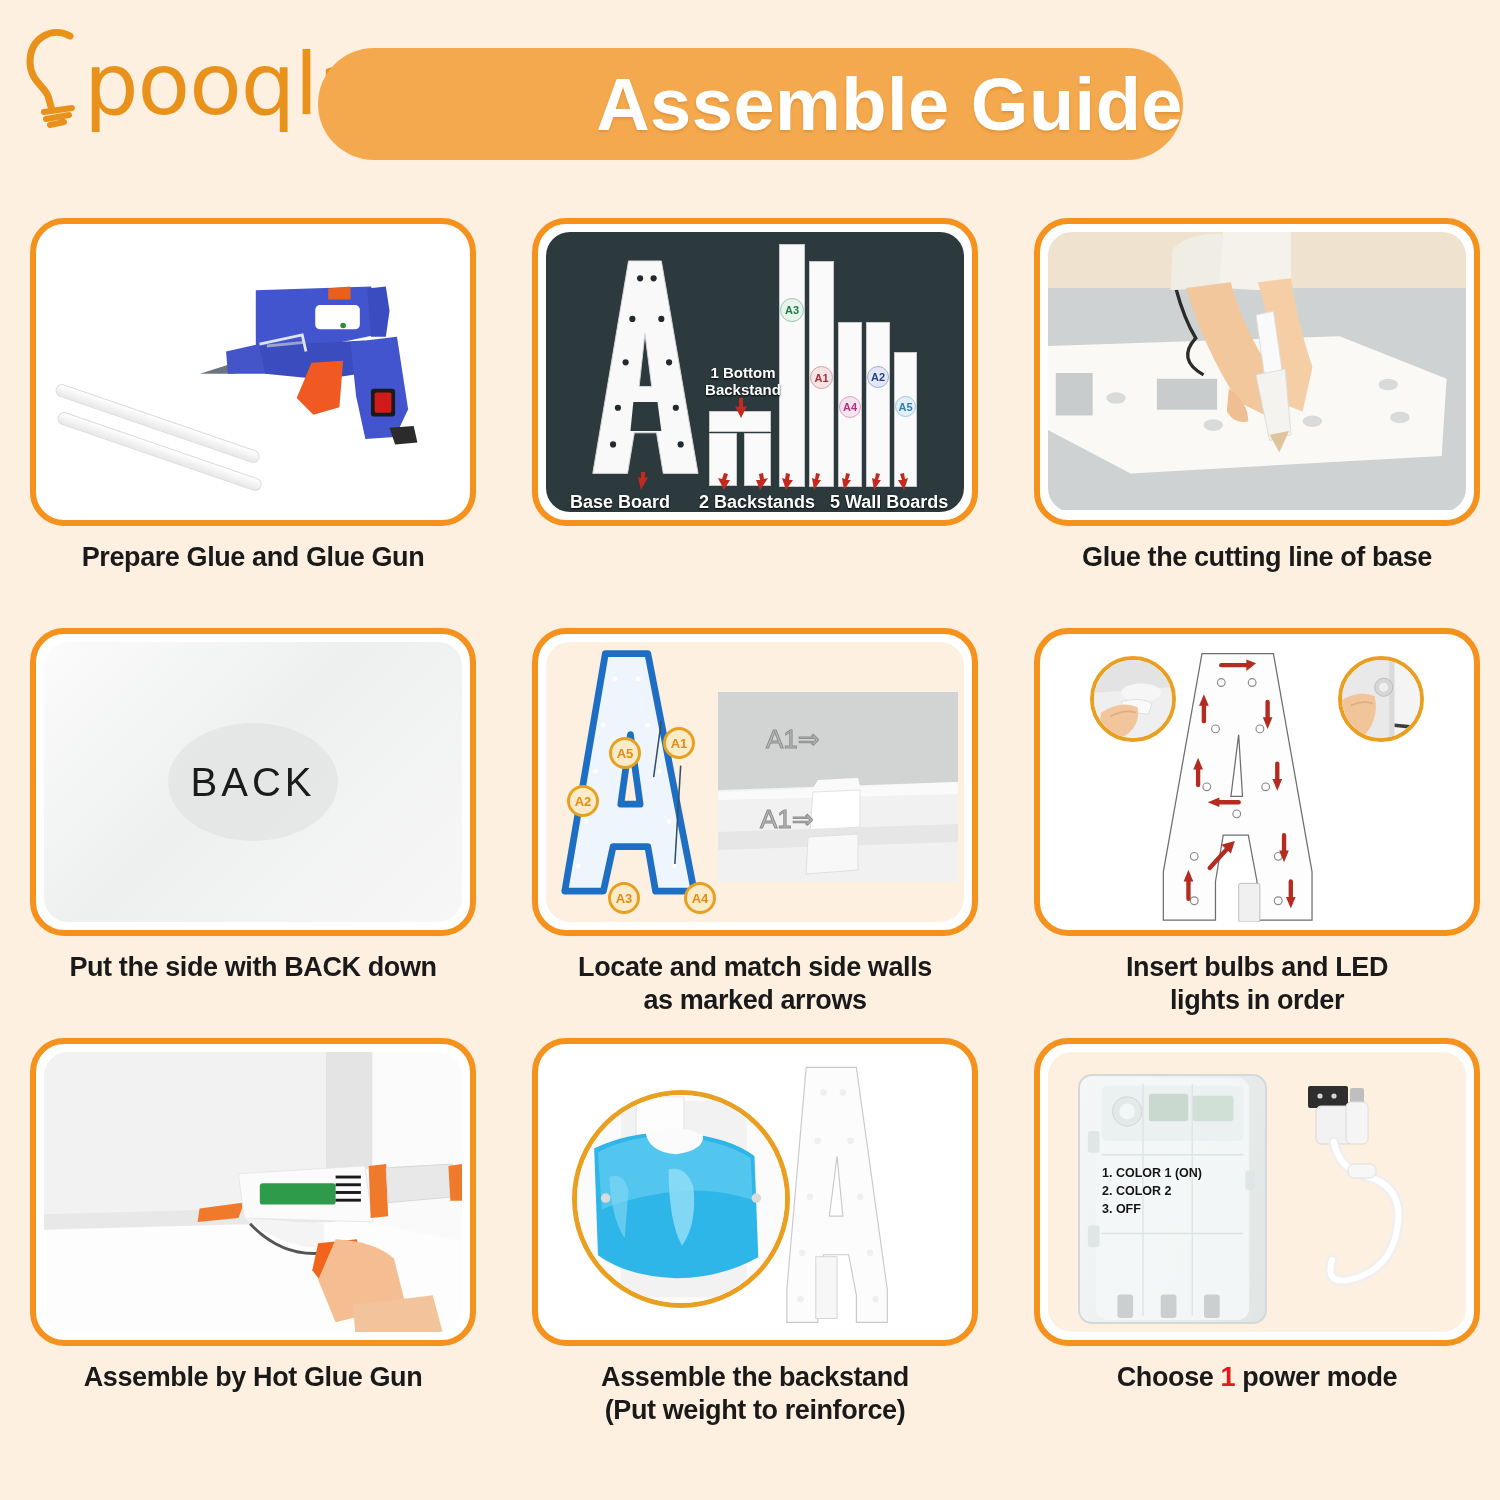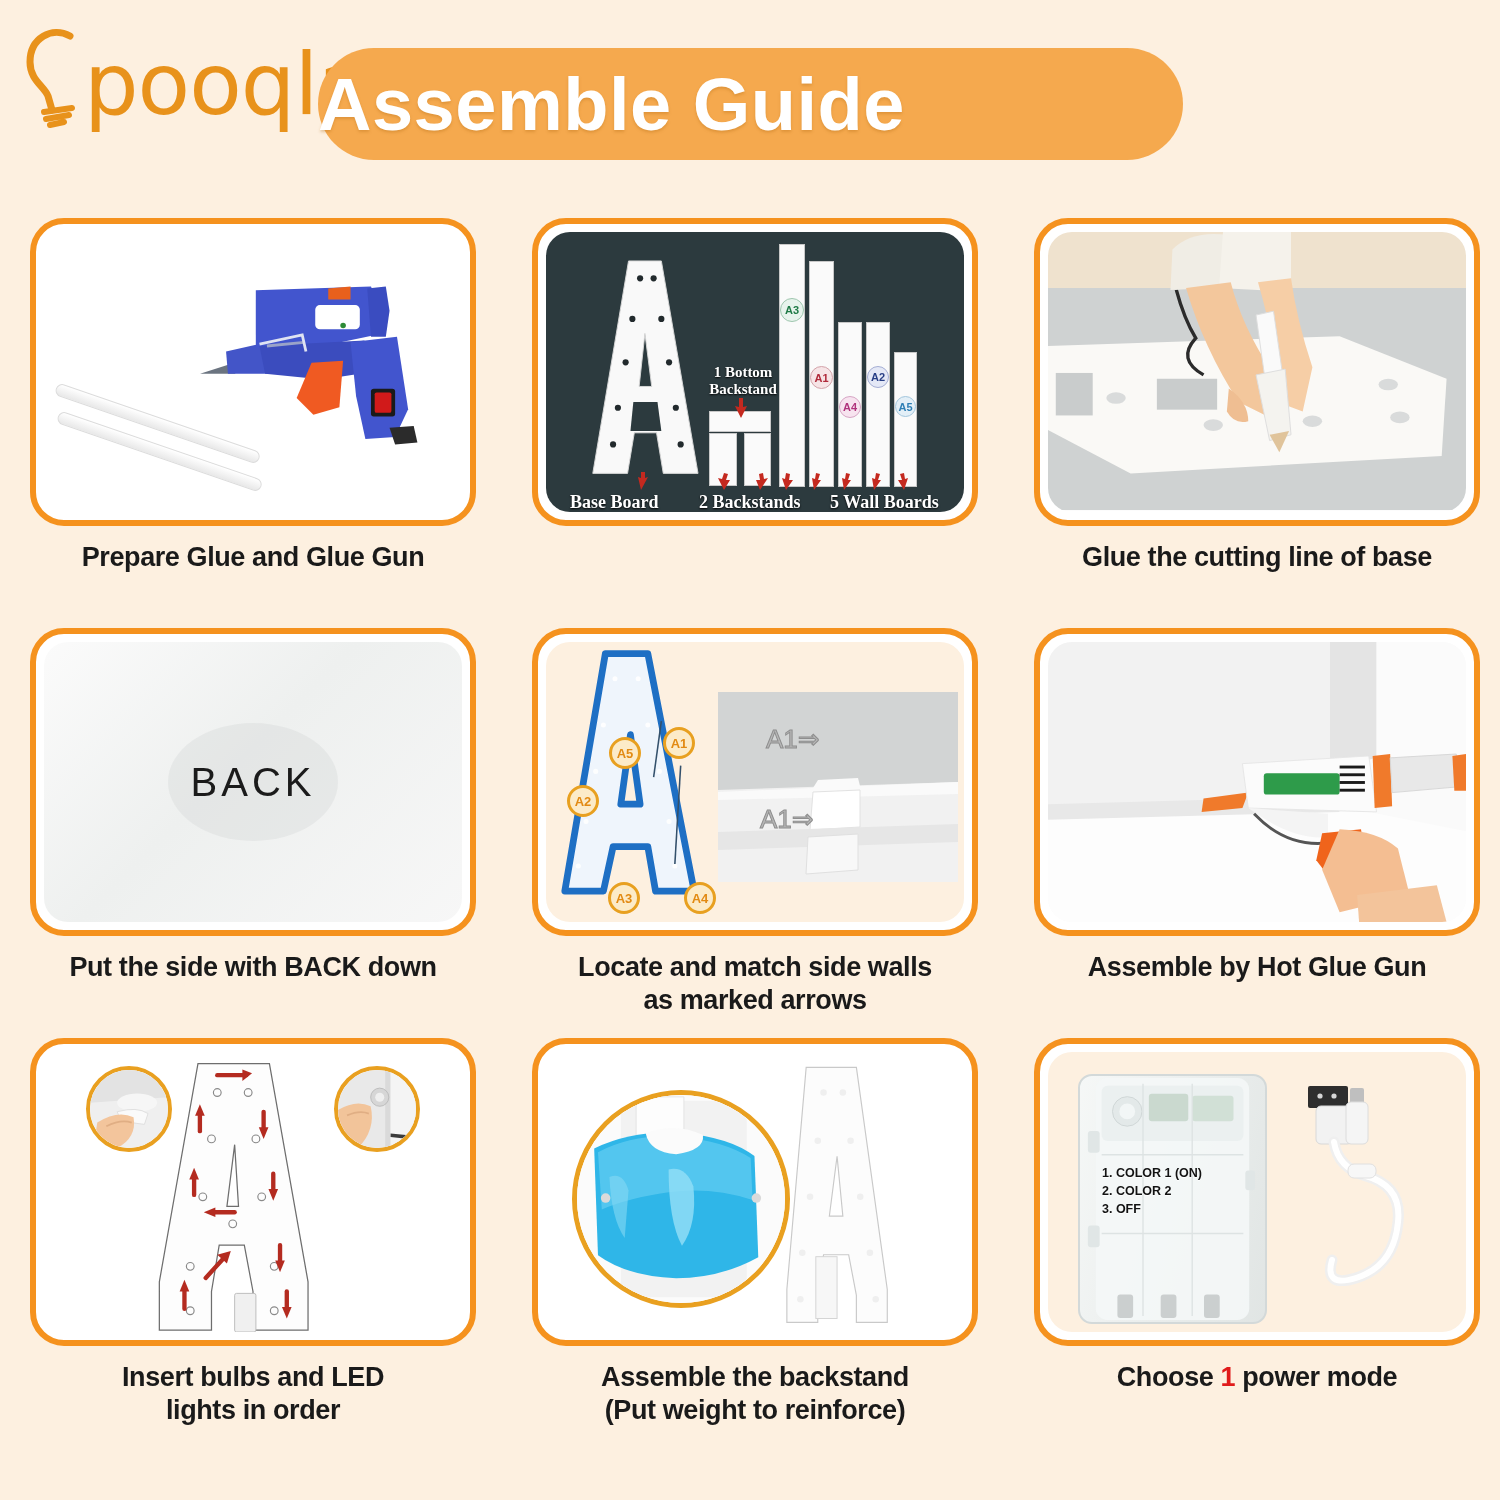--- a/index.html
+++ b/index.html
@@ -18,21 +18,21 @@
     position: absolute; left: 62px; top: 18px;
     font-size: 86px; font-weight: 400; letter-spacing: -1px;
     color: #E8921B; font-family: "DejaVu Sans", sans-serif;
   }
   .bulb { position: absolute; left: 0px; top: 6px; width: 74px; height: 108px; }
 
   .title-banner {
     position: absolute; left: 318px; top: 48px;
     width: 865px; height: 112px;
     background: #F5A94E; border-radius: 56px;
-    display: flex; align-items: center; justify-content: flex-start;
+    display: flex; align-items: center; justify-content: flex-end;
   }
   .title-text {
     color: #FFFFFF; font-size: 74px; font-weight: bold;
     letter-spacing: 0.5px;
     font-family: "Liberation Sans", sans-serif;
     text-shadow: 0 2px 3px rgba(180,110,20,.35);
   }
 
   
   .grid {
@@ -66,21 +66,21 @@
     position: absolute; height: 13px; background: linear-gradient(180deg,#fff,#e8e8e8);
     border: 1px solid #dcdcdc; border-radius: 7px;
     transform-origin: left center;
   }
 
   
   .board-bg { width: 100%; height: 100%; background: #2C3A3E; position: relative; }
   .bp { position: absolute; background: #FAFAFA; border: 1px solid #c8c8c8; }
   .blabel {
     position: absolute; color: #fff; font-weight: bold;
-    font-family: Liberation Serif, serif;
+    font-family: Liberation Sans, sans-serif;
     text-shadow: 0 1px 2px #000;
   }
   .badge {
     position: absolute; border-radius: 50%;
     display:flex; align-items:center; justify-content:center;
     font-size: 11px; font-weight: bold; font-family:"Liberation Sans",sans-serif;
   }
 
   
   .backboard {
@@ -359,55 +359,20 @@
               <span>A1</span><span>⇒</span>
             </div>
           </div>
         </div>
       </div>
     </div>
     <div class="caption">
       <span>Locate and match side walls</span><br>
       <span>as marked arrows</span>
     </div>
-  </div>
-
-  <div class="cell">
-    <div class="frame">
-      <div class="frame-inner">
-        <div class="photo">
-          <svg viewBox="0 0 430 290" style="width:100%;height:100%" preserveAspectRatio="none">
-            <rect x="0" y="0" width="430" height="290" fill="#FAFAFA"></rect>
-            <path d="M0 0 L290 0 L290 168 L0 176 Z" fill="#F2F2F2"></path>
-            <path d="M290 0 L338 0 L338 120 L290 132 Z" fill="#E4E4E4"></path>
-            <path d="M338 0 L430 0 L430 150 L338 126 Z" fill="#FBFBFB"></path>
-            <path d="M0 176 L290 168 L430 196 L430 290 L0 290 Z" fill="#FDFDFD"></path>
-            <path d="M0 168 L292 160 L300 176 L0 184 Z" fill="#E8E8E8"></path>
-            <path d="M160 162 L206 156 L200 172 L158 176 Z" fill="#F07A2B"></path>
-            <path d="M200 126 L330 118 L338 176 L206 172 Z" fill="#FBFBFB" stroke="#e6e6e6"></path>
-            <rect x="222" y="136" width="78" height="22" rx="3" fill="#2E9B4A"></rect>
-            <g fill="#1a1a1a">
-              <rect x="300" y="128" width="26" height="3"></rect>
-              <rect x="300" y="136" width="26" height="3"></rect>
-              <rect x="300" y="144" width="26" height="3"></rect>
-              <rect x="300" y="152" width="26" height="3"></rect>
-            </g>
-            <path d="M334 118 L352 116 L354 170 L336 172 Z" fill="#F07A2B"></path>
-            <path d="M352 120 L420 116 L422 150 L354 156 Z" fill="#E8E8E8" stroke="#d7d7d7"></path>
-            <path d="M416 118 L430 116 L430 154 L418 154 Z" fill="#F07A2B"></path>
-            <path d="M206 172 Q252 206 288 202 L288 178 Z" fill="#F4F4F4"></path>
-            <path d="M212 178 Q250 218 300 206" stroke="#555" stroke-width="3" fill="none"></path>
-            <path d="M282 198 L322 194 L330 250 L300 258 L276 226 Z" fill="#F0641B"></path>
-            <path d="M300 194 Q340 196 360 214 L372 262 L300 280 L282 236 Z" fill="#F4BE92"></path>
-            <path d="M318 262 L400 252 L410 290 L320 290 Z" fill="#F3C49B"></path>
-          </svg>
-        </div>
-      </div>
-    </div>
-    <div class="caption">Assemble by Hot Glue Gun</div>
   </div>
 
   <div class="cell">
     <div class="frame">
       <div class="frame-inner">
         <div class="p7">
           <svg viewBox="0 0 430 290" style="position:absolute;left:0;top:0;width:100%;height:100%">
             <path d="M158 12 L232 12 L272 238 L272 288 L215 288 L215 248 L206 200 L180 200
                      L172 248 L172 288 L118 288 L118 238 Z
                      M188 160 L200 160 L196 96 Z" fill="#FDFDFD" fill-rule="evenodd" stroke="#6e6e6e" stroke-width="1.3"></path>
@@ -472,20 +437,55 @@
               <path d="M58 70 L78 72 L78 76 L58 74 Z" fill="#3c3c3c"></path>
             </svg>
           </div>
         </div>
       </div>
     </div>
     <div class="caption">
       <span>Insert bulbs and LED</span><br>
       <span>lights in order</span>
     </div>
+  </div>
+
+  <div class="cell">
+    <div class="frame">
+      <div class="frame-inner">
+        <div class="photo">
+          <svg viewBox="0 0 430 290" style="width:100%;height:100%" preserveAspectRatio="none">
+            <rect x="0" y="0" width="430" height="290" fill="#FAFAFA"></rect>
+            <path d="M0 0 L290 0 L290 168 L0 176 Z" fill="#F2F2F2"></path>
+            <path d="M290 0 L338 0 L338 120 L290 132 Z" fill="#E4E4E4"></path>
+            <path d="M338 0 L430 0 L430 150 L338 126 Z" fill="#FBFBFB"></path>
+            <path d="M0 176 L290 168 L430 196 L430 290 L0 290 Z" fill="#FDFDFD"></path>
+            <path d="M0 168 L292 160 L300 176 L0 184 Z" fill="#E8E8E8"></path>
+            <path d="M160 162 L206 156 L200 172 L158 176 Z" fill="#F07A2B"></path>
+            <path d="M200 126 L330 118 L338 176 L206 172 Z" fill="#FBFBFB" stroke="#e6e6e6"></path>
+            <rect x="222" y="136" width="78" height="22" rx="3" fill="#2E9B4A"></rect>
+            <g fill="#1a1a1a">
+              <rect x="300" y="128" width="26" height="3"></rect>
+              <rect x="300" y="136" width="26" height="3"></rect>
+              <rect x="300" y="144" width="26" height="3"></rect>
+              <rect x="300" y="152" width="26" height="3"></rect>
+            </g>
+            <path d="M334 118 L352 116 L354 170 L336 172 Z" fill="#F07A2B"></path>
+            <path d="M352 120 L420 116 L422 150 L354 156 Z" fill="#E8E8E8" stroke="#d7d7d7"></path>
+            <path d="M416 118 L430 116 L430 154 L418 154 Z" fill="#F07A2B"></path>
+            <path d="M206 172 Q252 206 288 202 L288 178 Z" fill="#F4F4F4"></path>
+            <path d="M212 178 Q250 218 300 206" stroke="#555" stroke-width="3" fill="none"></path>
+            <path d="M282 198 L322 194 L330 250 L300 258 L276 226 Z" fill="#F0641B"></path>
+            <path d="M300 194 Q340 196 360 214 L372 262 L300 280 L282 236 Z" fill="#F4BE92"></path>
+            <path d="M318 262 L400 252 L410 290 L320 290 Z" fill="#F3C49B"></path>
+          </svg>
+        </div>
+      </div>
+    </div>
+    <div class="caption">Assemble by Hot Glue Gun</div>
   </div>
 
   <div class="cell">
     <div class="frame">
       <div class="frame-inner">
         <div class="p8">
           <svg viewBox="0 0 430 290" style="position:absolute;left:0;top:0;width:100%;height:100%">
             <path d="M268 16 L320 16 L352 246 L352 280 L320 280 L320 252 L312 210 L286 210
                      L280 252 L280 280 L248 280 L248 246 Z
                      M292 170 L306 170 L300 108 Z" fill="#FCFCFC" fill-rule="evenodd" stroke="#c9c9c9" stroke-width="1.2"></path>

